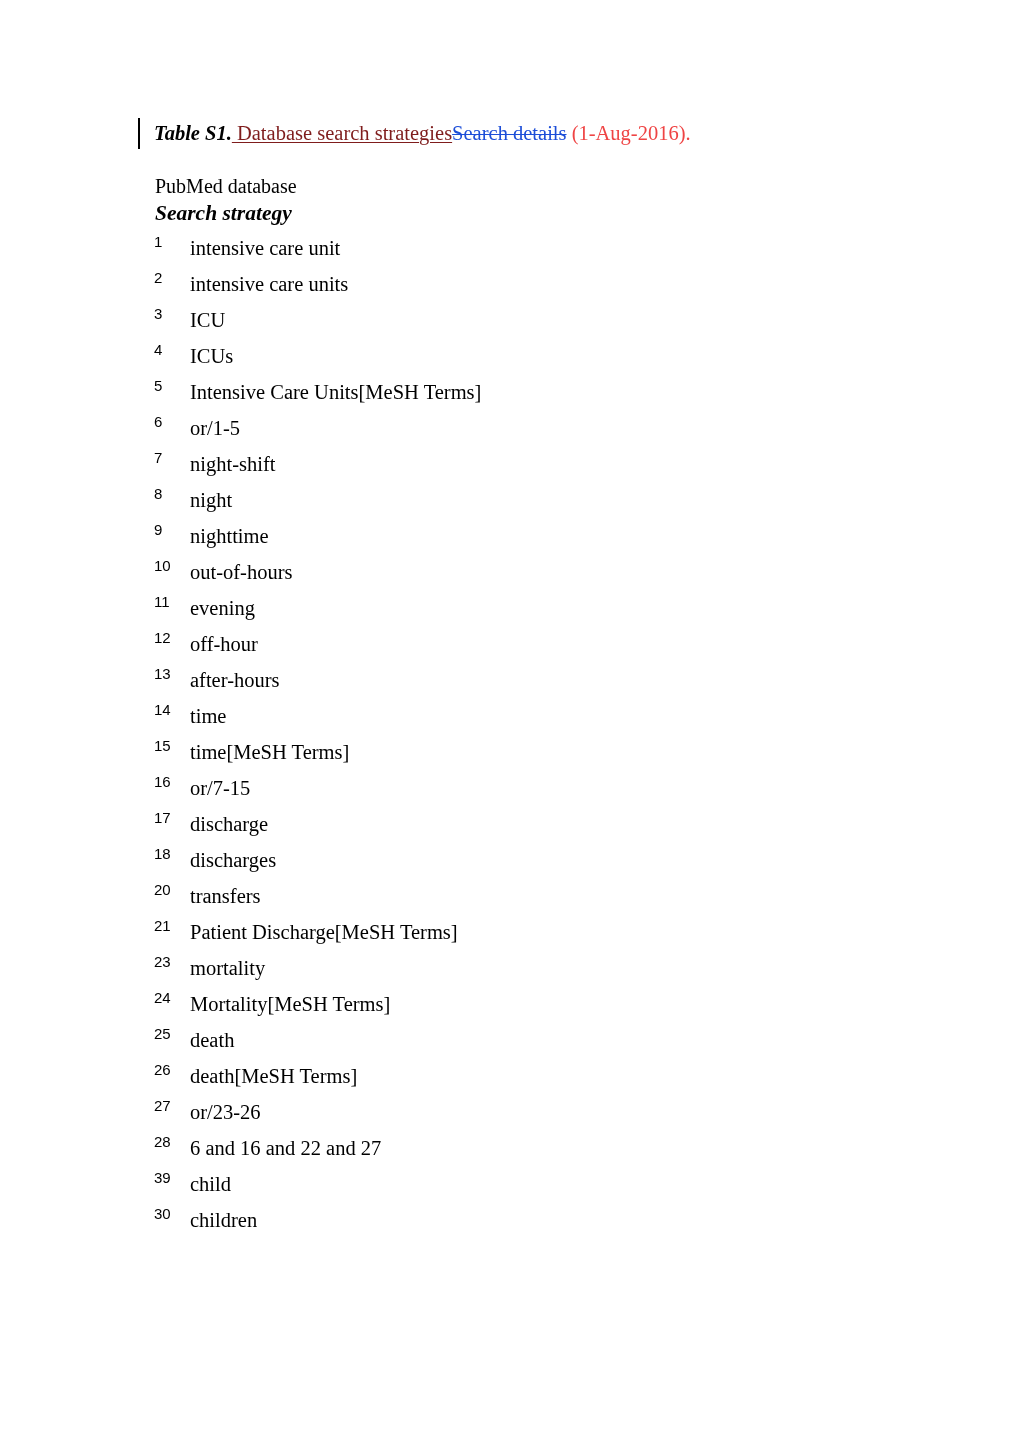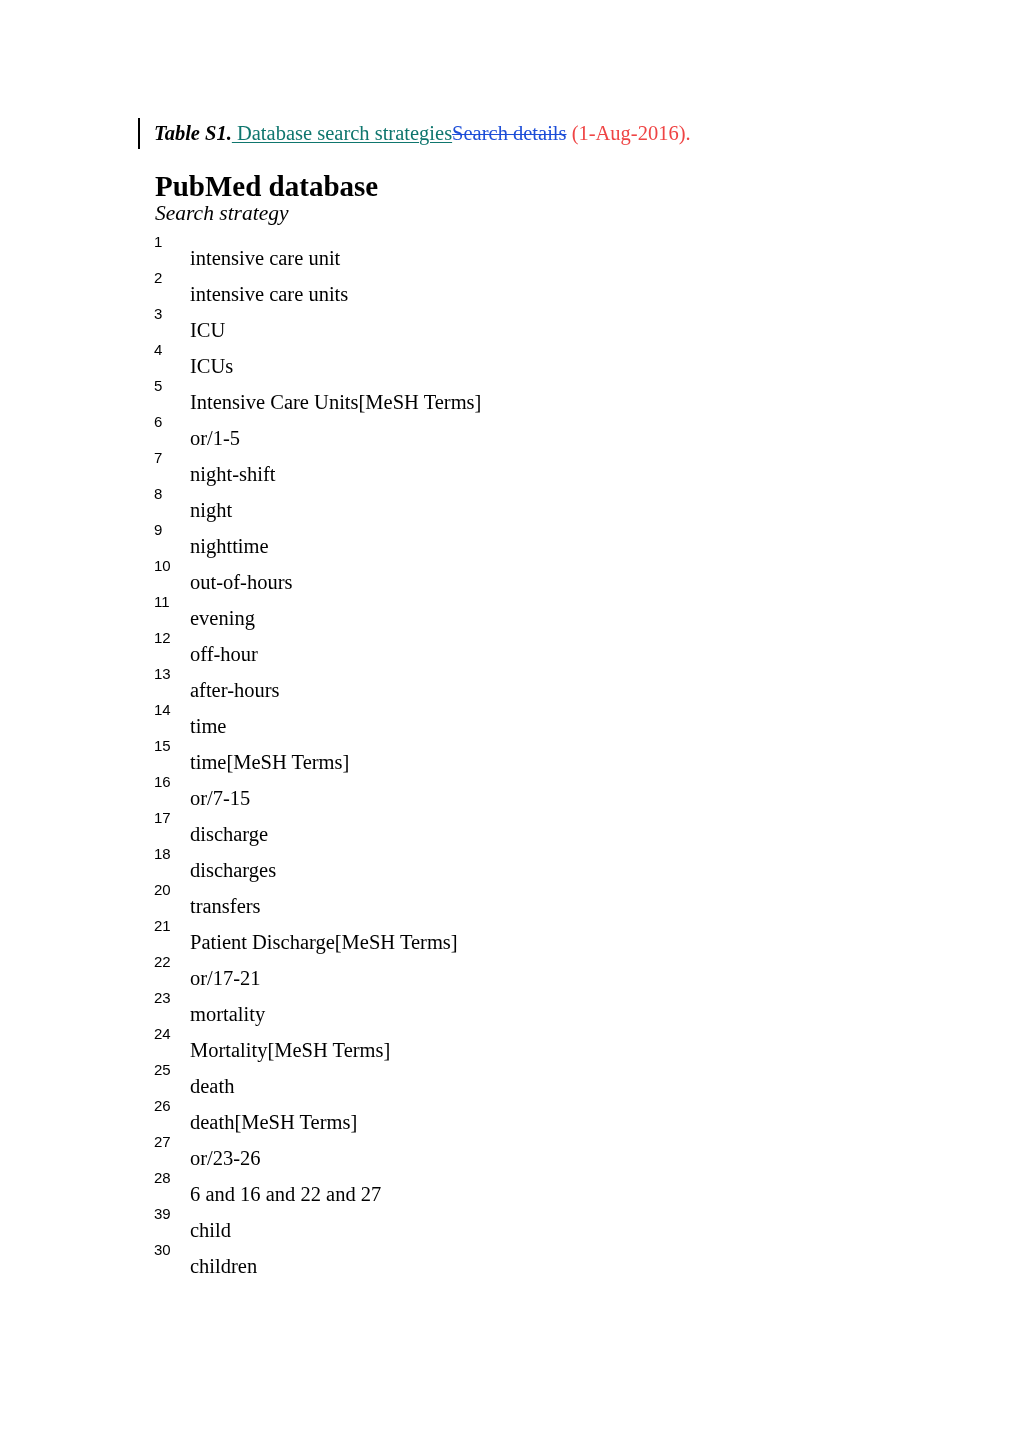--- a/index.html
+++ b/index.html
@@ -40,51 +40,51 @@
     width: 800px;
     font-size: 20.5px;
     line-height: 30px;
     white-space: nowrap;
   }
   .caption-label {
     font-weight: bold;
     font-style: italic;
   }
   .ins {
-    color: #0f766e;
+    color: #7f1d1d;
     text-decoration: underline;
     text-decoration-thickness: 1px;
     text-underline-offset: 2px;
   }
   .del {
     color: #1d4ed8;
     text-decoration: line-through;
     text-decoration-thickness: 1px;
   }
   .caption-tail {
     color: #ef4444;
   }
 
   
   .h-db {
     position: absolute;
     left: 155px;
     top: 173px;
-    font-size: 29px;
+    font-size: 20px;
     line-height: 26px;
-    font-weight: bold;
+    font-weight: normal;
     white-space: nowrap;
   }
   .h-strategy {
     position: absolute;
     left: 155px;
     top: 200px;
     font-size: 21.5px;
     line-height: 26px;
-    font-weight: normal;
+    font-weight: bold;
     font-style: italic;
     white-space: nowrap;
   }
 
   
   .search-list {
     position: absolute;
     left: 154px;
     top: 228px;
     width: 800px;
@@ -99,21 +99,21 @@
     position: absolute;
     left: 0;
     top: 2px;
     font-family: "Liberation Sans", "DejaVu Sans", sans-serif;
     font-size: 15px;
     color: #000000;
   }
   .row-term {
     position: absolute;
     left: 36px;
-    top: 18px;
+    top: 8px;
     font-family: "Liberation Serif", "DejaVu Serif", serif;
     font-size: 20.5px;
     color: #000000;
   }
 </style>
 </head>
 <body>
 
 <div class="page">
 
@@ -202,24 +202,20 @@
       </div>
       <div class="search-row">
         <span class="row-num">20</span>
         <span class="row-term">transfers</span>
       </div>
       <div class="search-row">
         <span class="row-num">21</span>
         <span class="row-term">Patient Discharge[MeSH Terms]</span>
       </div>
       <div class="search-row">
-        <span class="row-num">22</span>
-        <span class="row-term">or/17-21</span>
-      </div>
-      <div class="search-row">
         <span class="row-num">23</span>
         <span class="row-term">mortality</span>
       </div>
       <div class="search-row">
         <span class="row-num">24</span>
         <span class="row-term">Mortality[MeSH Terms]</span>
       </div>
       <div class="search-row">
         <span class="row-num">25</span>
         <span class="row-term">death</span>

